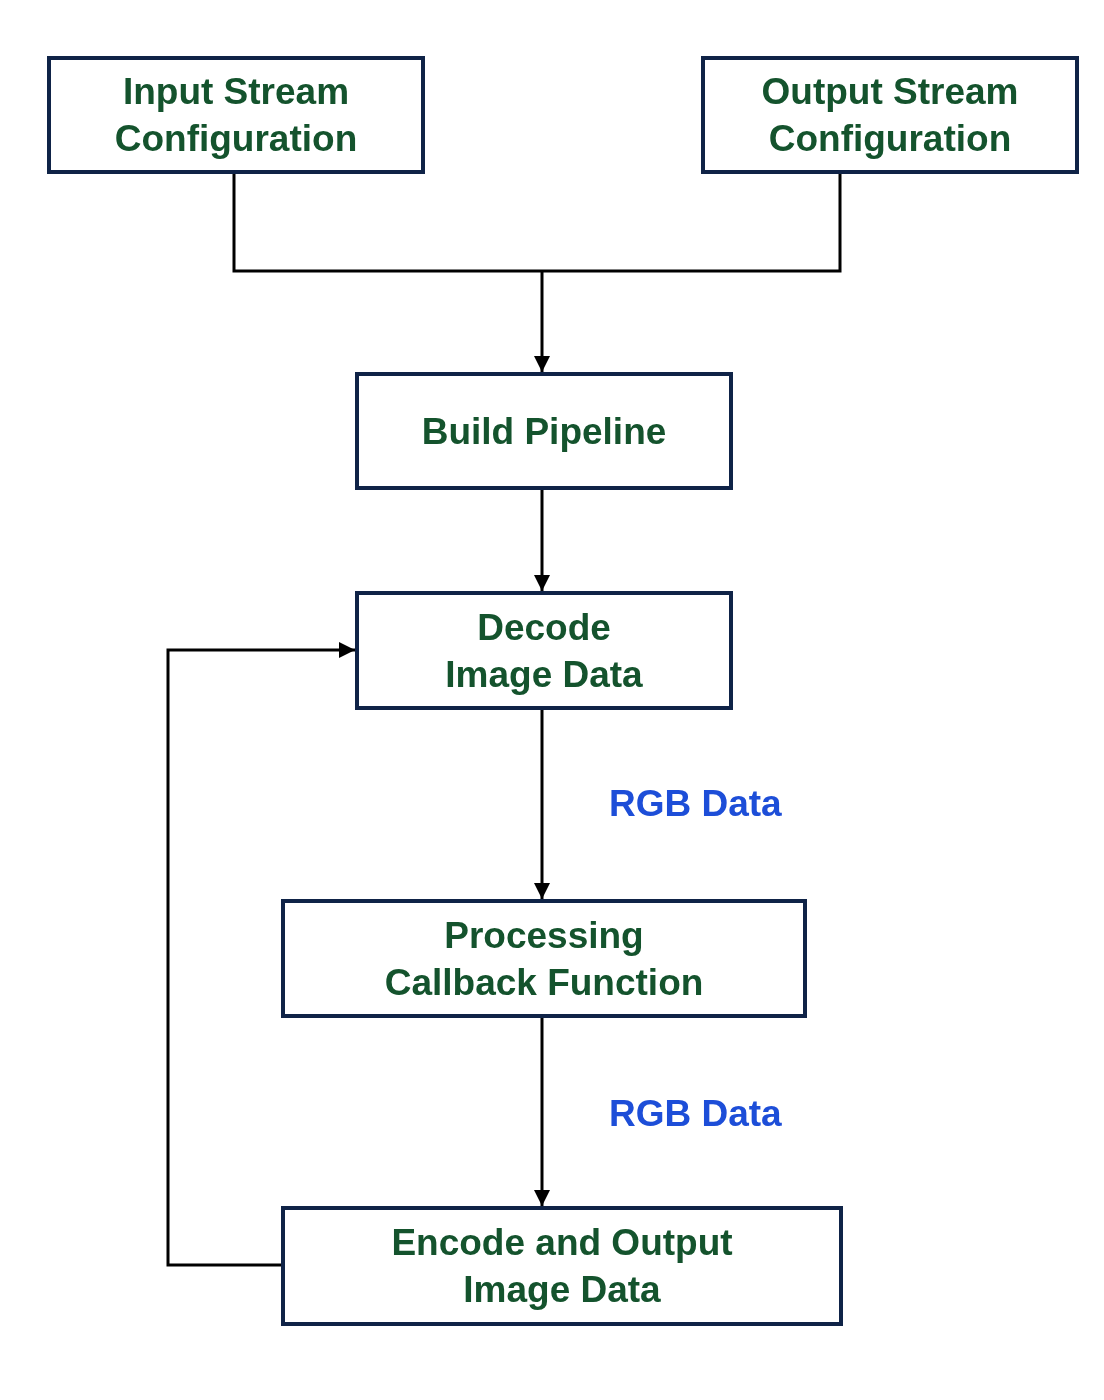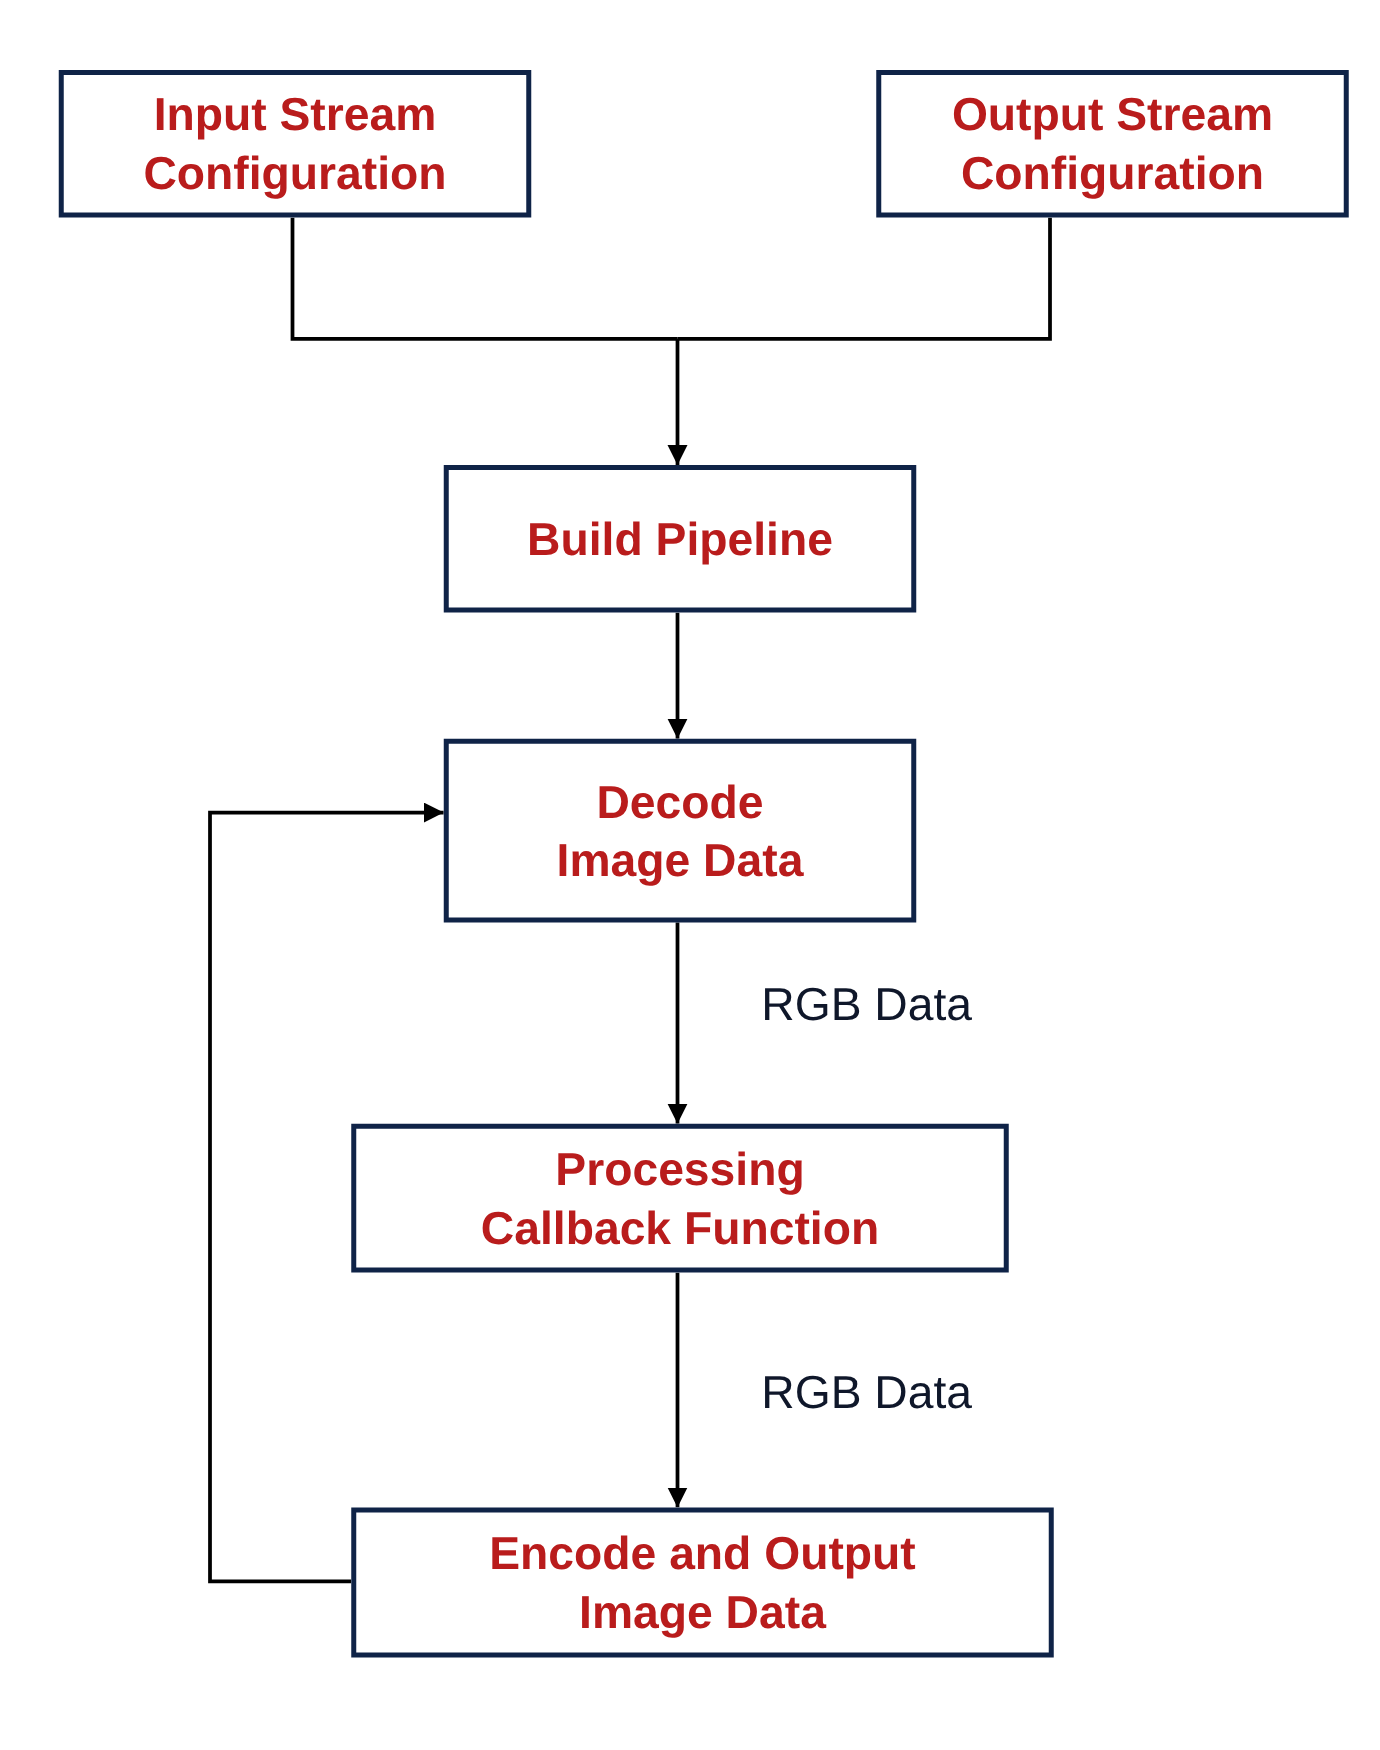--- a/index.html
+++ b/index.html
@@ -2,29 +2,29 @@
 <html><head>
   <meta charset="utf-8">
   <style>
     html, body { margin: 0; padding: 0; background: #ffffff; }
     body { width: 1104px; height: 1400px; position: relative; overflow: hidden;
            font-family: "Liberation Sans", "DejaVu Sans", sans-serif; }
     .node {
       position: absolute; box-sizing: border-box;
       border: 4px solid #0f2347; background: #ffffff;
       display: flex; flex-direction: column; align-items: center; justify-content: center;
-      color: #b91c1c; font-weight: bold; font-size: 37px; line-height: 47px; text-align: center;
+      color: #14532d; font-weight: bold; font-size: 37px; line-height: 47px; text-align: center;
     }
     .node span { display: block; white-space: nowrap; }
-    .edge-label { position: absolute; font-weight: normal; font-size: 37px; color: #0f172a; white-space: nowrap; }
+    .edge-label { position: absolute; font-weight: bold; font-size: 37px; color: #1d4ed8; white-space: nowrap; }
     svg.connectors { position: absolute; left: 0; top: 0; }
     .n-input  { left: 47px;  top: 56px;  width: 378px; height: 118px; }
     .n-output { left: 653px; top: 56px;  width: 378px; height: 118px; margin-left: 48px; }
     .n-build  { left: 355px; top: 372px; width: 378px; height: 118px; }
-    .n-decode { left: 355px; top: 591px; width: 378px; height: 147px; }
+    .n-decode { left: 355px; top: 591px; width: 378px; height: 119px; }
     .n-callback { left: 281px; top: 899px; width: 526px; height: 119px; }
     .n-encode { left: 281px; top: 1206px; width: 562px; height: 120px; }
     .l1 { left: 609px; top: 783px; }
     .l2 { left: 609px; top: 1093px; }
   </style>
 </head>
 <body>
 
 <svg class="connectors" width="1104" height="1400">
   <defs>

